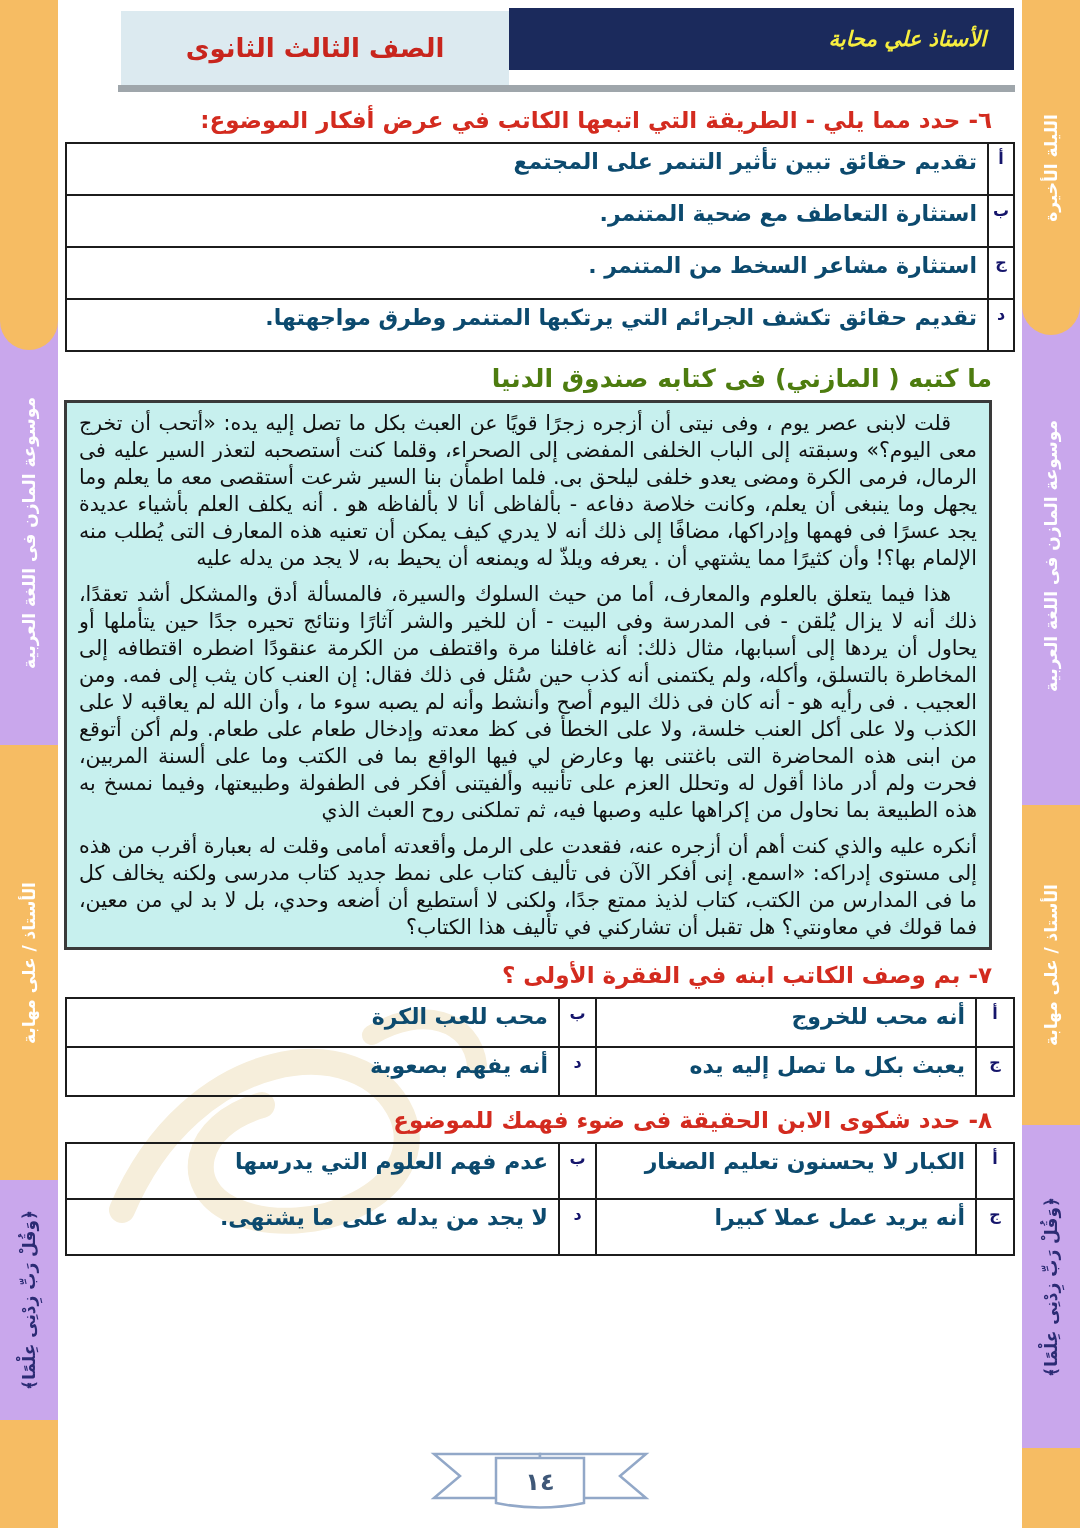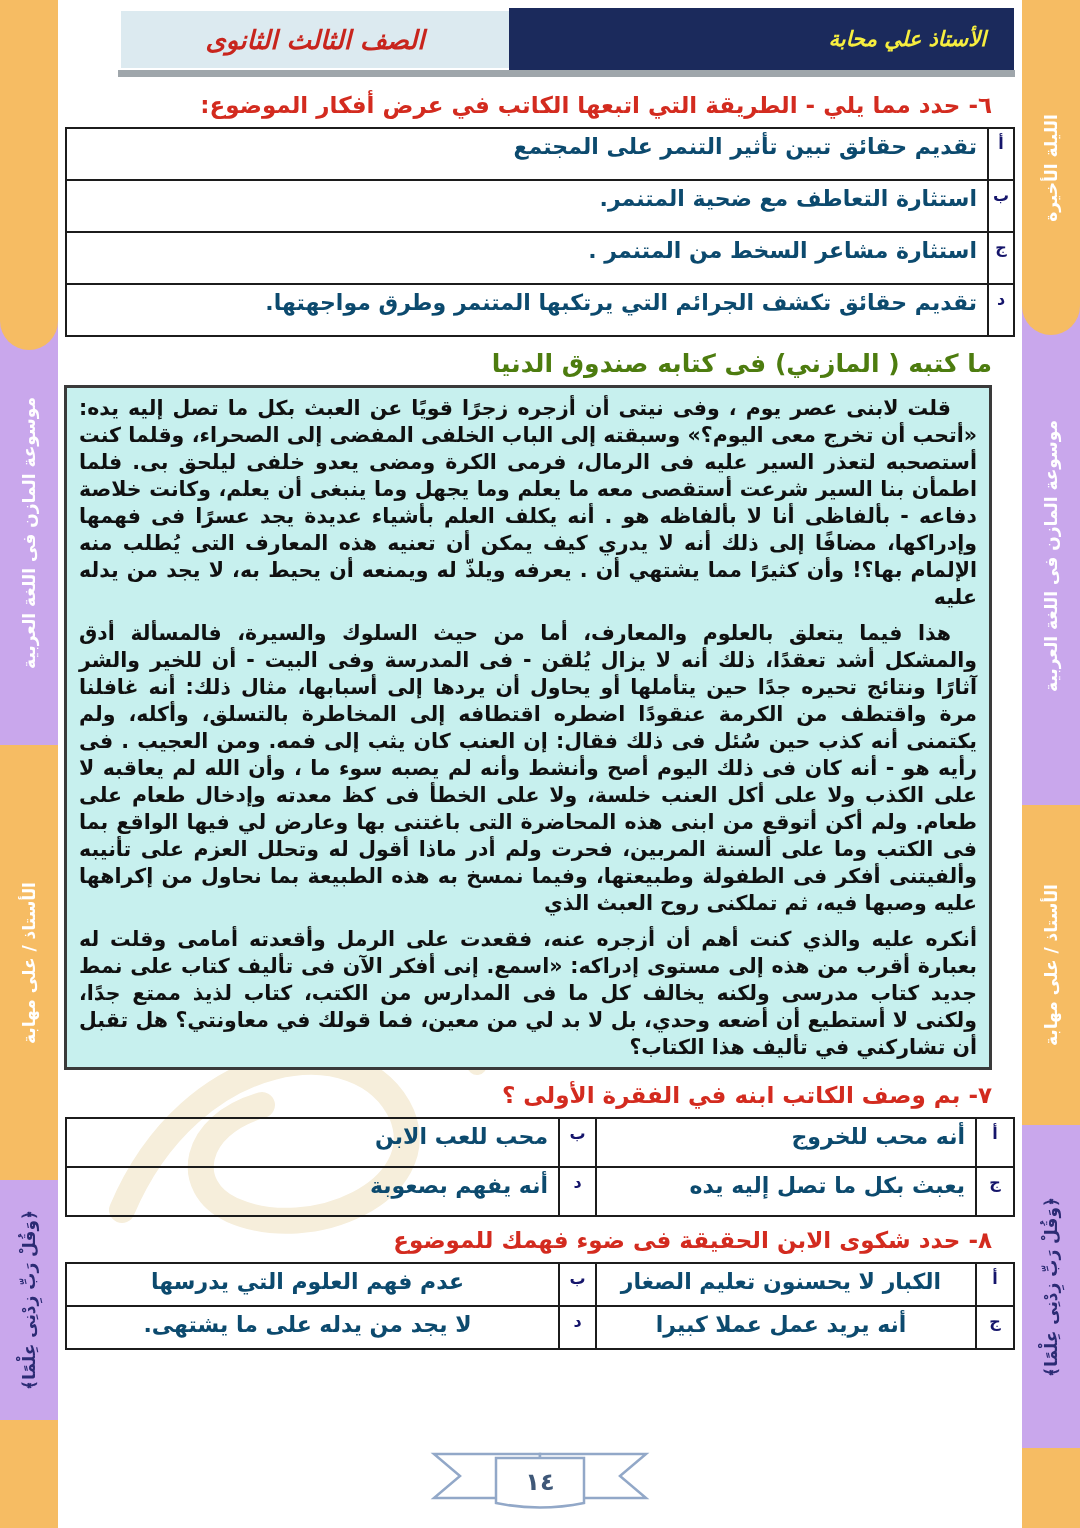--- a/index.html
+++ b/index.html
@@ -31,46 +31,46 @@
   }
   .layer { position:relative; z-index:1; }
   
   .header-band { display:flex; padding-right:8px; margin-top:8px; align-items:flex-start; }
   .navy-box {
     width:505px; height:62px; background:#1b2a5c; color:#f7ee3f;
     display:flex; justify-content:space-between; align-items:center;
     padding:0 28px; font-weight:bold; font-size:21px; font-style:italic;
   }
   .grade-box {
-    width:388px; height:57px; margin-top:3px; background:#dceaf0;
+    width:388px; height:74px; margin-top:3px; background:#dceaf0;
     color:#c8251d; display:flex; align-items:center; justify-content:center;
-    font-weight:bold; font-size:26px; font-style:italic;
+    font-weight:bold; font-size:26px; 
   }
   .gray-bar { height:7px; background:#9fa6ab; margin-right:7px; margin-left:60px; margin-top:0; }
   
   .q-head {
     color:#d32b1f; font-weight:bold; font-size:23px;
     margin:15px 30px 9px 0;
   }
   .passage-title {
     color:#4d7c0f; font-weight:bold; font-size:25px;
     margin:12px 30px 7px 12px;
   }
   
   table.opts { border-collapse:collapse; width:950px; margin:4px 7px 6px auto; table-layout:fixed; background:transparent; }
   table.opts td { border:2px solid #1c1c1c; vertical-align:top; padding-top:5px; }
   td.letter { text-align:center; font-size:16px; font-weight:bold; color:#15156b; }
   td.opt    { text-align:right; padding-right:10px; font-weight:bold; font-size:22px; color:#0c4a6e; }
   table.q6 td { height:52px; }
   table.q7 td { height:49px; }
-  table.q8 td { height:43px;text-align:center; }
+  table.q8 td { height:56px; }
   
   .passage {
     margin:4px 30px 0 6px; background:#c7f0ee; border:3px solid #3a3a3a;
-    padding:7px 12px 6px 12px; color:#101010; font-weight:bold;
+    padding:7px 12px 6px 12px; color:#101010; font-weight:normal;
     font-size:20.5px; line-height:27px; text-align:justify;
   }
   .passage p { margin-bottom:9px; text-indent:26px; }
   .passage p:last-child { margin-bottom:0; }
   .passage p.noindent { text-indent:0; }
   
   .ribbon-wrap { position:absolute; bottom:12px; left:50%; transform:translateX(-50%); z-index:1; }
   .ribbon-num { font-family:"DejaVu Sans", sans-serif; }
   
   .watermark { position:absolute; top:975px; right:520px; z-index:0; pointer-events:none; }
@@ -167,21 +167,21 @@
         <col style="width:38px">
         <col style="width:380px">
         <col style="width:37px">
         <col>
       </colgroup>
     <tbody>
         <tr>
       <td class="letter">أ</td>
       <td class="opt">أنه محب للخروج</td>
       <td class="letter">ب</td>
-      <td class="opt">محب للعب الابن</td>
+      <td class="opt">محب للعب الكرة</td>
     </tr>
     <tr>
       <td class="letter">ج</td>
       <td class="opt">يعبث بكل ما تصل إليه يده</td>
       <td class="letter">د</td>
       <td class="opt">أنه يفهم بصعوبة</td>
     </tr>
   </tbody>
     </table>
 

